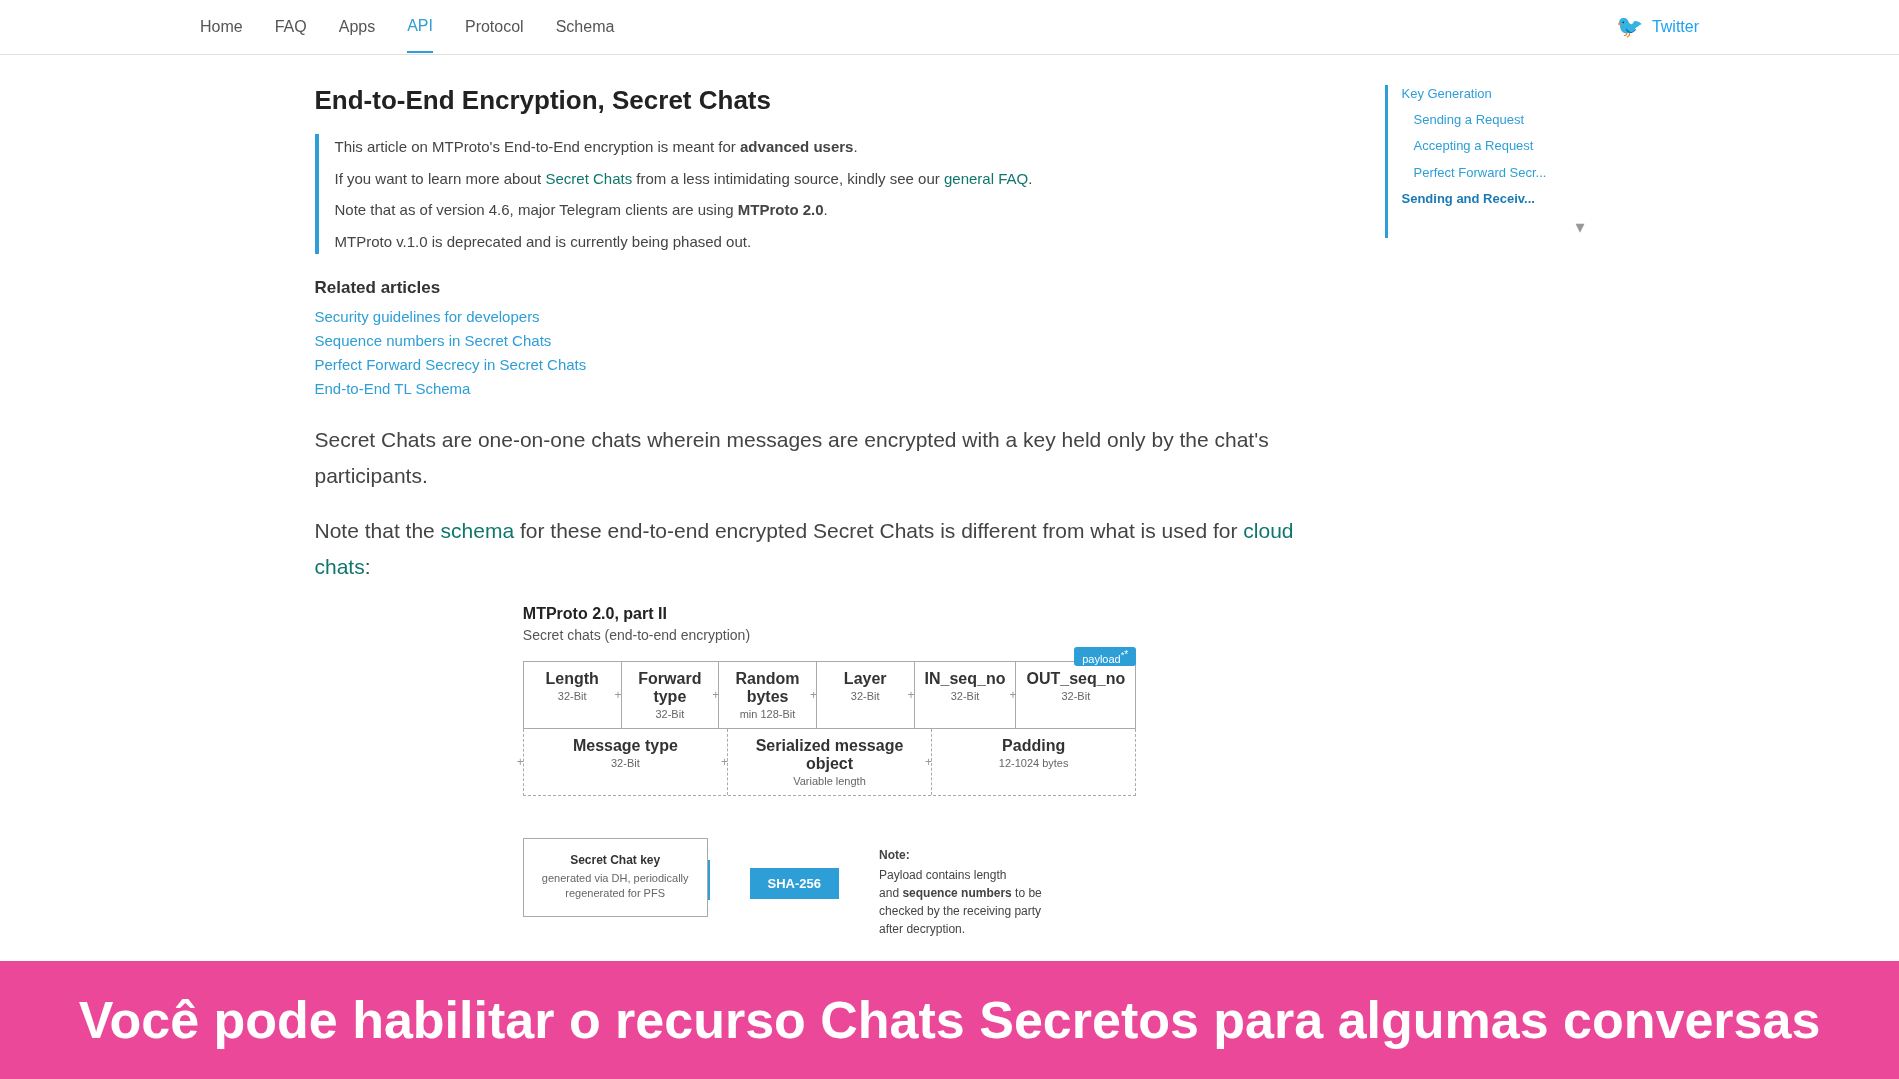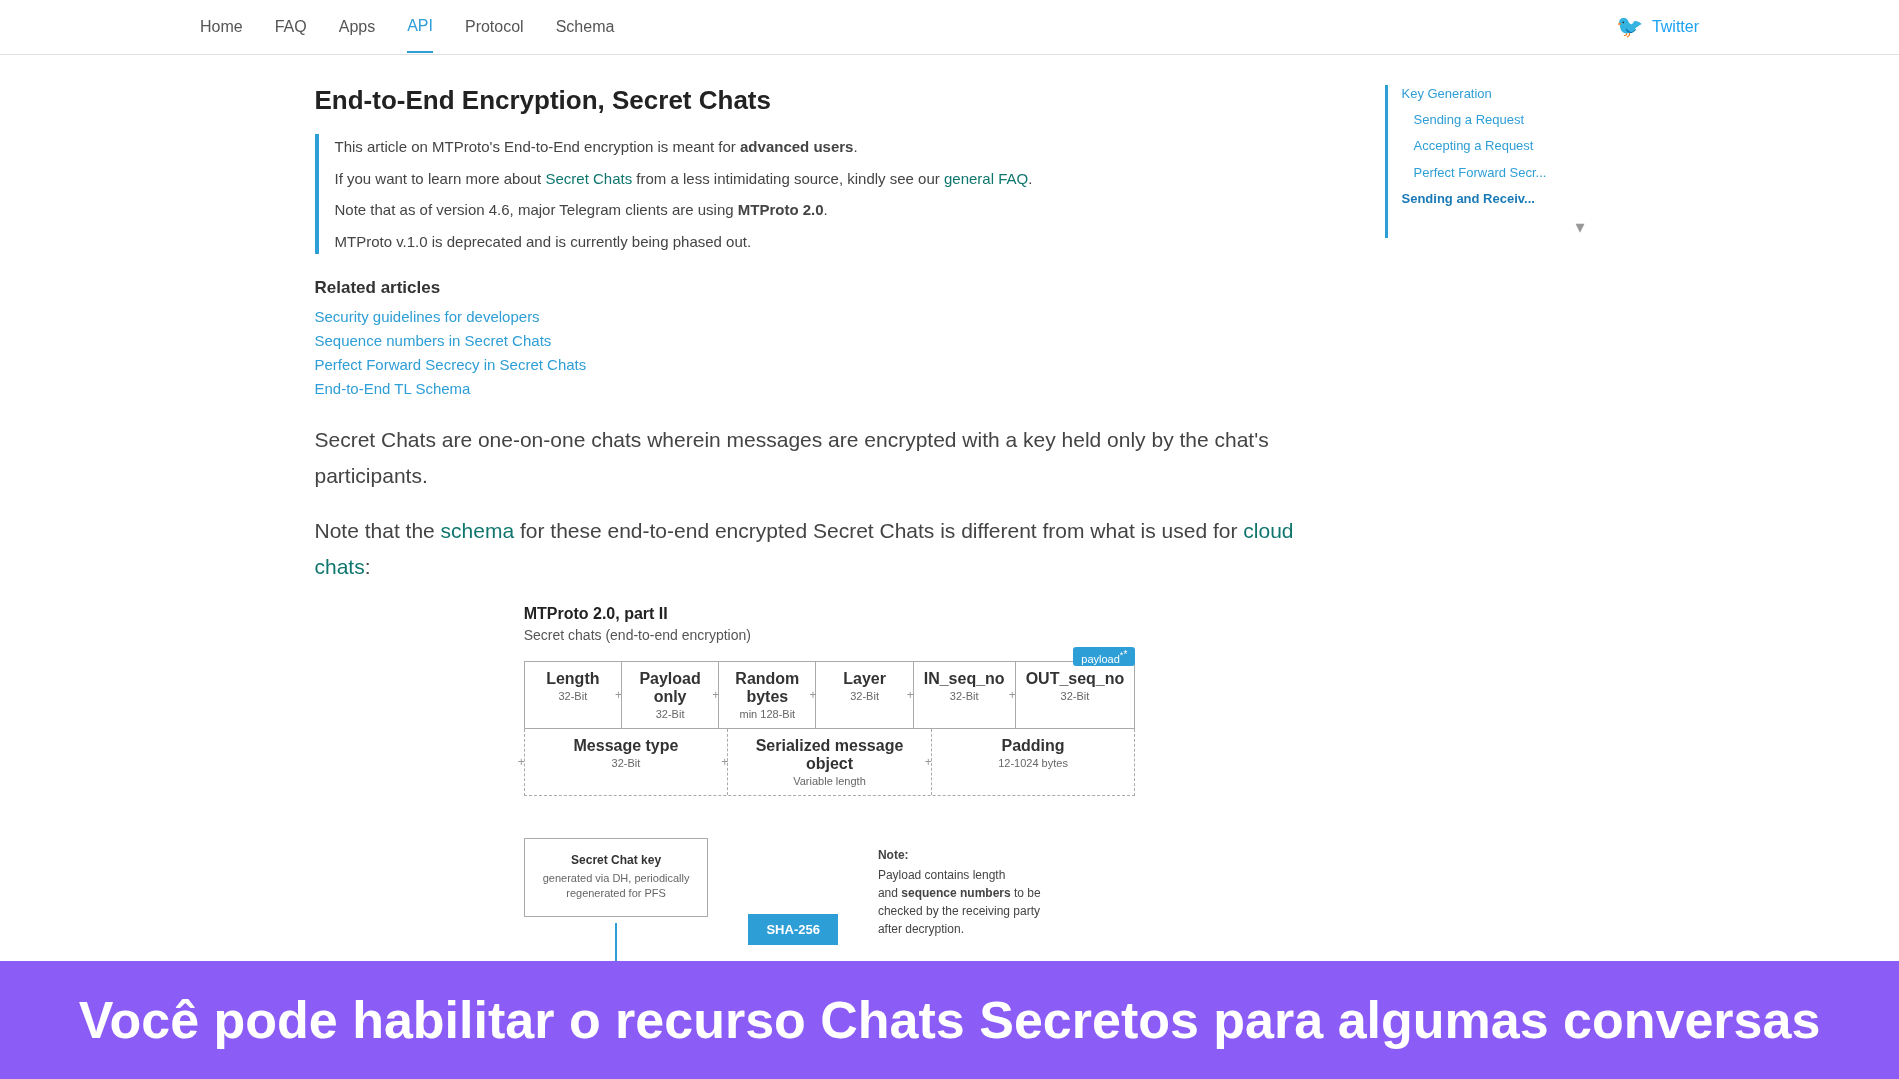--- a/index.html
+++ b/index.html
@@ -224,21 +224,21 @@
       color: #999;
       cursor: pointer;
     }
 
     
     .bottom-banner {
       position: fixed;
       bottom: 0;
       left: 0;
       width: 100%;
-      background: #8b5cf6;
+      background: #ec4899;
       color: #fff;
       text-align: center;
       padding: 28px 40px;
       z-index: 100;
     }
     .banner-text {
       font-size: 52px;
       font-weight: 900;
       line-height: 1.2;
     }
@@ -305,21 +305,21 @@
         <div class="payload-wrapper">
           <div class="payload-badge" style="position:absolute; top:-14px; right:0; background:#2e9ed6; color:#fff; font-size:11px; padding:2px 8px; border-radius:3px;">payload<sup>*</sup></div>
 
           <div class="fields-row">
             <div class="field-cell">
               <div class="field-name">Length</div>
               <div class="field-size">32-Bit</div>
             </div>
             <div class="field-cell" style="position:relative;">
               <span style="position:absolute;left:-7px;top:50%;transform:translateY(-50%);color:#999;font-size:12px;">+</span>
-              <div class="field-name">Payload only</div>
+              <div class="field-name">Forward type</div>
               <div class="field-size">32-Bit</div>
             </div>
             <div class="field-cell" style="position:relative;">
               <span style="position:absolute;left:-7px;top:50%;transform:translateY(-50%);color:#999;font-size:12px;">+</span>
               <div class="field-name">Random bytes</div>
               <div class="field-size">min 128-Bit</div>
             </div>
             <div class="field-cell" style="position:relative;">
               <span style="position:absolute;left:-7px;top:50%;transform:translateY(-50%);color:#999;font-size:12px;">+</span>
               <div class="field-name">Layer</div>
@@ -351,31 +351,31 @@
             <div class="field-cell-dashed" style="position:relative;">
               <span style="position:absolute;left:-7px;top:50%;transform:translateY(-50%);color:#999;font-size:12px;">+</span>
               <div class="field-name">Padding</div>
               <div class="field-size">12-1024 bytes</div>
             </div>
           </div>
         </div>
 
         <div style="display:flex; align-items:flex-start; gap:40px; margin-top:10px;">
 
-          <div style="display:flex;flex-direction:column;align-items:center;">
+          <div style="display:flex;align-items:center;">
             <div class="secret-chat-box">
               <div class="secret-chat-title">Secret Chat key</div>
               <div style="font-size:11px;color:#666;line-height:1.4;">generated via DH, periodically<br>regenerated for PFS</div>
             </div>
             <div style="display:flex;align-items:center;margin-top:6px;">
               <div style="width:2px;height:40px;background:#2e9ed6;margin:0 auto;"></div>
             </div>
           </div>
 
-          <div style="display:flex;flex-direction:column;align-items:center;margin-top:76px;">
+          <div style="display:flex;flex-direction:column;align-items:center;margin-top:30px;">
             <div class="sha-box">SHA-256</div>
           </div>
 
           <div style="margin-top:10px;">
             <div class="note-box">
               <div class="note-title">Note:</div>
               <div style="line-height:1.5;">
                 Payload contains length<br>and <strong>sequence numbers</strong> to be<br>checked by the receiving party<br>after decryption.
               </div>
             </div>

